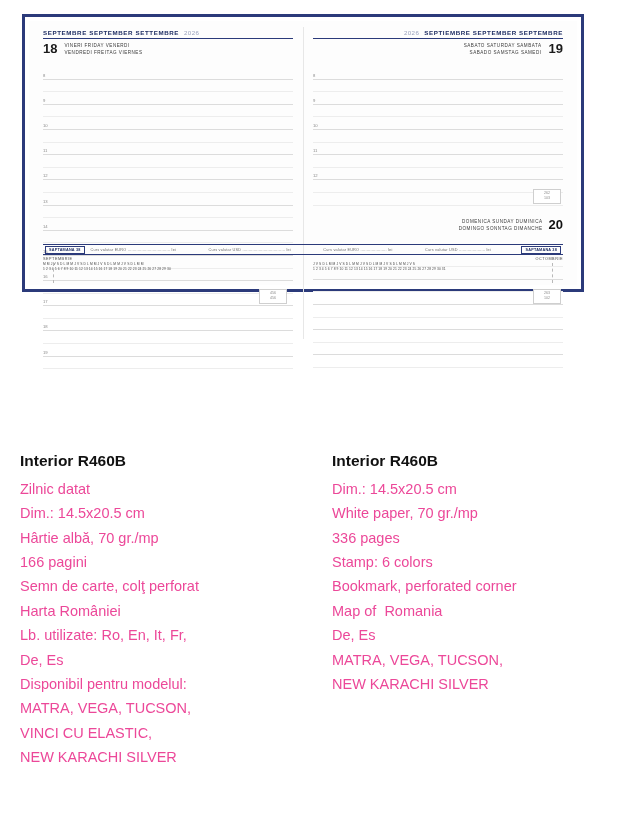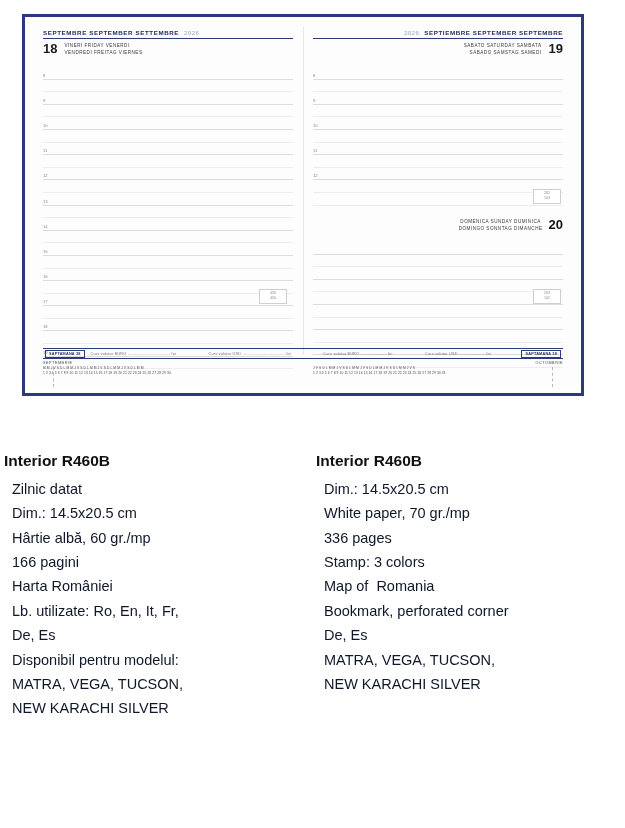--- a/index.html
+++ b/index.html
@@ -15,21 +15,21 @@
     position: relative;
     overflow: hidden;
   }
 
   
   .diary-figure {
     position: absolute;
     left: 22px;
     top: 14px;
     width: 562px;
-    height: 382px;
+    height: 278px;
     border: 3px solid #2b3a7a;
     background: #ffffff;
     box-sizing: border-box;
   }
   .diary-inner {
     position: absolute;
     inset: 4px;
     background: #fdfdfd;
     display: flex;
     flex-direction: column;
@@ -119,21 +119,21 @@
     font-size: 4.2px;
     color: #8a8a8a;
   }
   .line-row.half { border-bottom: 1px solid #ededed; }
 
   
   .sunday-block {
     position: absolute;
     right: 14px;
     top: 196px;
-    text-align: center;
+    text-align: right;
   }
   .sunday-names {
     font-size: 4.6px;
     letter-spacing: 0.5px;
     color: #3a3a3a;
     line-height: 1.45;
     text-transform: uppercase;
     display: inline-block;
     vertical-align: top;
     padding-top: 2px;
@@ -222,39 +222,38 @@
     width: 20px;
     height: 20px;
     border-left: 1px dashed #b9b9b9;
     transform: rotate(0deg);
   }
   .corner-cut.left-side { left: 0; right: auto; border-left: none; border-right: 1px dashed #b9b9b9; }
 
   
   .specs {
     position: absolute;
-    left: 4px;
+    left: 20px;
     top: 452px;
     width: 562px;
     display: flex;
     gap: 62px;
   }
   .spec-col { width: 250px; }
   .spec-title {
     font-size: 15.5px;
     font-weight: bold;
     color: #111111;
     margin-bottom: 7px;
   }
   .spec-line {
     font-size: 14.5px;
     line-height: 1.68;
-    color: #0f172a;
+    color: #ec4899;
     white-space: pre;
-    margin-left: 8px;
   }
 </style>
 </head>
 <body>
 
 <div class="diary-figure">
   <div class="diary-inner">
 
     <div class="spread">
       <div class="gutter"></div>
@@ -426,36 +425,38 @@
 
   </div>
 </div>
 
 <div class="specs">
 
   <div class="spec-col">
     <div class="spec-title">Interior R460B</div>
     <div class="spec-line">Zilnic datat</div>
     <div class="spec-line">Dim.: 14.5x20.5 cm</div>
-    <div class="spec-line">Hârtie albă, 60 gr./mp</div>
+    <div class="spec-line">Hârtie albă, 70 gr./mp</div>
     <div class="spec-line">166 pagini</div>
+    <div class="spec-line">Semn de carte, colţ perforat</div>
     <div class="spec-line">Harta României</div>
     <div class="spec-line">Lb. utilizate: Ro, En, It, Fr,</div>
     <div class="spec-line">De, Es</div>
     <div class="spec-line">Disponibil pentru modelul:</div>
     <div class="spec-line">MATRA, VEGA, TUCSON,</div>
+    <div class="spec-line">VINCI CU ELASTIC,</div>
     <div class="spec-line">NEW KARACHI SILVER</div>
   </div>
 
   <div class="spec-col">
     <div class="spec-title">Interior R460B</div>
     <div class="spec-line">Dim.: 14.5x20.5 cm</div>
     <div class="spec-line">White paper, 70 gr./mp</div>
     <div class="spec-line">336 pages</div>
-    <div class="spec-line">Stamp: 3 colors</div>
+    <div class="spec-line">Stamp: 6 colors</div>
+    <div class="spec-line">Bookmark, perforated corner</div>
     <div class="spec-line">Map of  Romania</div>
-    <div class="spec-line">Bookmark, perforated corner</div>
     <div class="spec-line">De, Es</div>
     <div class="spec-line">MATRA, VEGA, TUCSON,</div>
     <div class="spec-line">NEW KARACHI SILVER</div>
   </div>
 
 </div>
 
 </body></html>

